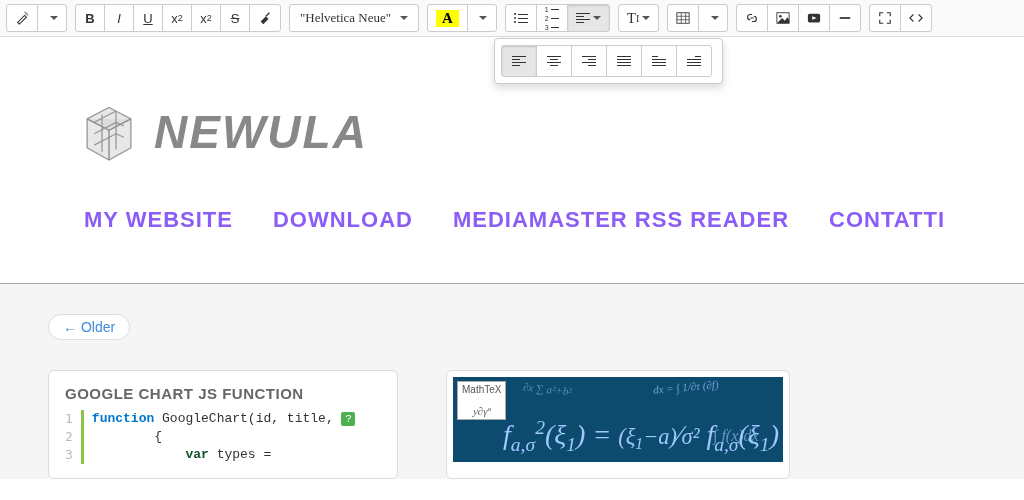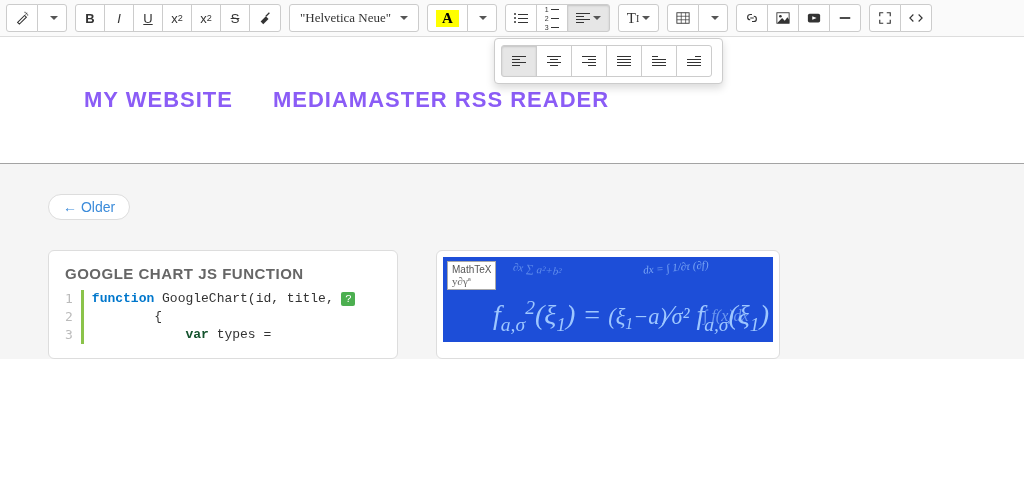--- a/index.html
+++ b/index.html
@@ -27,37 +27,37 @@
     .logo-row { display: flex; align-items: center; gap: 10px; margin: 40px 0 40px 14px; }
     .cube { width: 70px; height: 70px; }
     .logo-text { font-family: Arial, sans-serif; font-weight: bold; font-size: 46px; letter-spacing: 2px; color: #888; font-style: italic; }
     
     .nav { display: flex; gap: 40px; margin: 30px 0 50px 24px; }
     .nav-item { font-weight: bold; font-size: 22px; letter-spacing: 1px; color: #8b5cf6; cursor: pointer; }
     
     .content-wrap { background: #f5f5f5; padding: 30px 0 0 0; margin-left: -60px; padding-left: 48px; border-top: 1px solid #a3a3a3; }
     .older-btn { display: inline-block; background: #fff; border: 1px solid #ddd; border-radius: 14px; padding: 4px 14px; color: #3b8bda; font-size: 14px; cursor: pointer; margin-bottom: 30px; }
     
-    .cards { display: flex; gap: 38px; }
+    .cards { display: flex; gap: 48px; }
     .card { background: #fff; border: 1px solid #ddd; border-radius: 6px; padding: 14px 16px; min-width: 350px; position: relative; }
     .card-title { font-weight: bold; font-size: 15px; letter-spacing: .5px; color: #666; margin-bottom: 8px; }
     
     .code-block { display: flex; font-family: Menlo, Consolas, monospace; font-size: 13px; }
     .gutter { color: #bbb; text-align: right; padding-right: 8px; }
     .gutter div { line-height: 18px; }
     .code { border-left: 3px solid #8bc34a; padding-left: 8px; }
     .code div { line-height: 18px; white-space: pre; font-family: Liberation Mono, monospace; }
     .kw-blue { color: #0077cc; font-weight: bold; }
     .kw-red { color: #14532d; font-weight: bold; }
     .placeholder-q { display: inline-block; width: 14px; height: 14px; background: #4caf50; color: #fff; font-size: 11px; text-align: center; border-radius: 2px; line-height: 14px; }
     
     .math-card { padding: 6px; min-width: 340px; }
-    .math-img { position: relative; width: 330px; height: 85px; background: #1d4ed8; overflow: hidden; }
+    .math-img { position: relative; width: 330px; height: 85px; background: #0c4a6e; overflow: hidden; }
     .math-badge { position: absolute; top: 4px; left: 4px; background: #fff; border: 1px solid #aaa; padding: 2px 4px; font-size: 10px; color: #555; }
-    .math-badge-sub { font-family: serif; font-size: 11px; color: #666; margin-top: 0; }
+    .math-badge-sub { font-family: serif; font-style: italic; font-size: 11px; color: #666; margin-top: 10px; text-align: center; }
     .formula { position: absolute; color: #9ec7ff; font-family: Georgia, serif; font-style: italic; font-size: 18px; white-space: nowrap; }
     .f1 { top: 40px; left: 50px; font-size: 28px; }
     .f2 { top: 4px; left: 200px; font-size: 11px; transform: rotate(-5deg); opacity: .7; }
     .f3 { top: 50px; left: 260px; font-size: 16px; opacity: .6; }
     .f4 { top: 6px; left: 70px; font-size: 11px; opacity: .5; transform: rotate(6deg); }
     sub { font-size: .7em; }
     sup { font-size: .7em; }
     
     
     .align-icon { display: inline-flex; flex-direction: column; gap: 2px; width: 14px; }
@@ -272,24 +272,37 @@
           <span></span>
           <span></span>
           <span></span>
           <span></span>
         </span>
       </button>
   </div>
 </div>
 
 <div class="page">
+  <div class="logo-row">
+    <svg class="cube" viewBox="0 0 80 80">
+      <g stroke="#999" stroke-width="1.5" fill="#ddd">
+        <path d="M15 25 L40 12 L65 25 L65 58 L40 72 L15 58 Z" fill="#e8e8e8"></path>
+        <path d="M15 25 L40 38 L65 25 M40 38 L40 72" stroke="#888"></path>
+        <path d="M23 29 L48 16 M23 42 L48 29 M23 55 L48 42 M32 20 L32 63 M48 16 L48 60"></path>
+        <path d="M48 29 L57 33 M48 42 L57 46"></path>
+      </g>
+    </svg>
+    <span class="logo-text">NEWULA</span>
+  </div>
 
   <div class="nav">
     <span class="nav-item">MY WEBSITE</span>
+    <span class="nav-item">DOWNLOAD</span>
     <span class="nav-item">MEDIAMASTER RSS READER</span>
+    <span class="nav-item">CONTATTI</span>
   </div>
 
   <div class="content-wrap">
     <span class="older-btn">← Older</span>
     
     <div class="cards">
 
       <div class="card">
         <div class="card-title">GOOGLE CHART JS FUNCTION</div>
         <div class="code-block">

